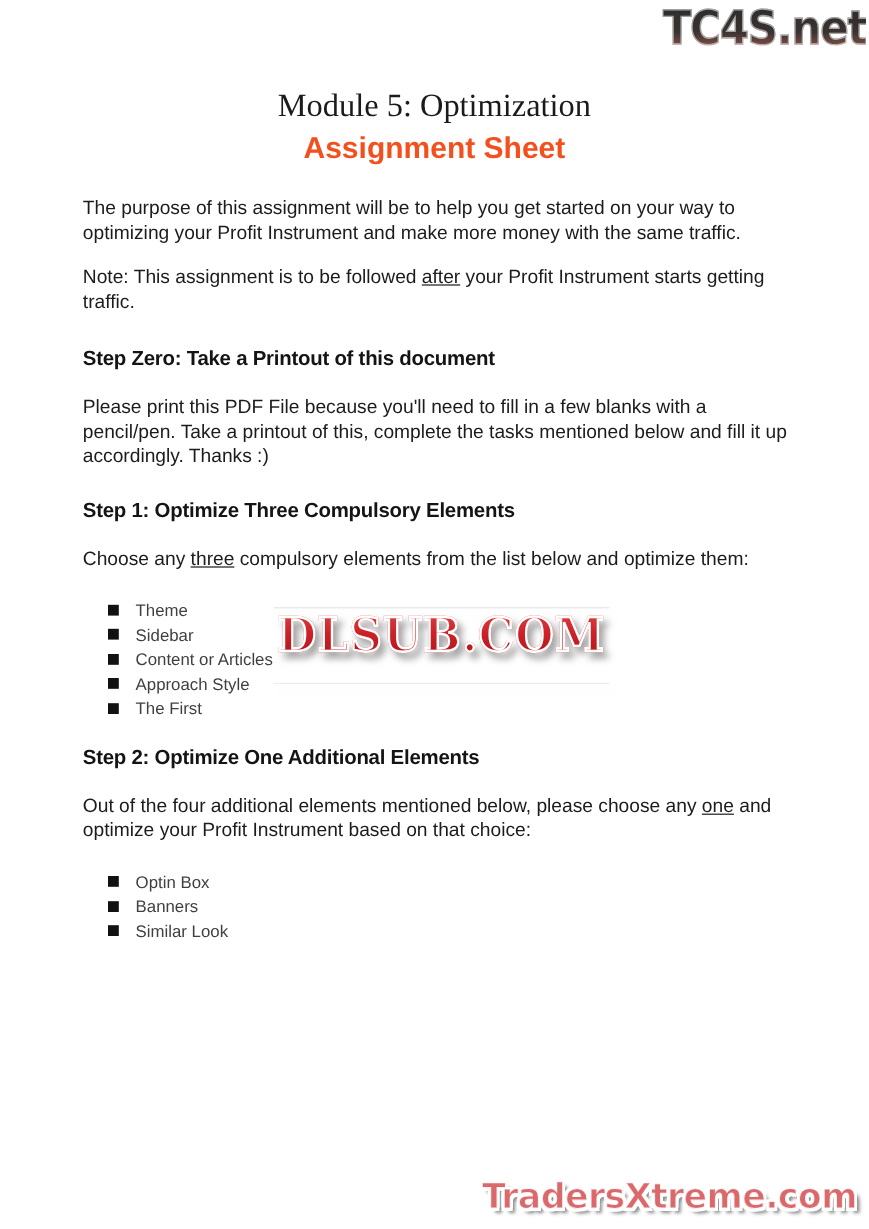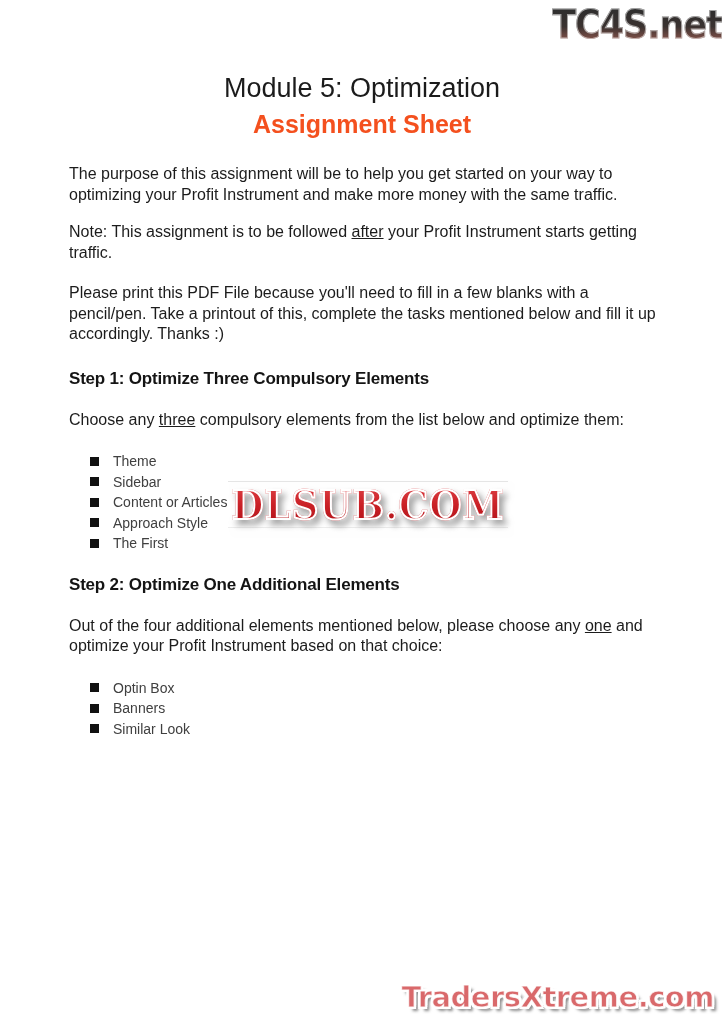--- a/index.html
+++ b/index.html
@@ -36,20 +36,21 @@
 
   
   .title {
     margin-top: 72px;
     text-align: center;
     font-size: 27px;
     font-weight: normal;
     color: #1b1b1b;
     line-height: 32px;
     letter-spacing: 0;
+    font-family: Liberation Serif, serif;
   }
   .subtitle {
     margin-top: 5px;
     text-align: center;
     font-size: 25px;
     font-weight: bold;
     color: #f4501e;
     line-height: 30px;
   }
 
@@ -98,25 +99,25 @@
     height: 9px;
     background: #111111;
     margin-right: 14px;
     flex: 0 0 auto;
   }
 
   
   .watermark-center {
     position: absolute;
     left: 228px;
-    top: 481px;
+    top: 506px;
     width: 280px;
-    height: 47px;
+    height: 64px;
     display: flex;
-    align-items: flex-end;
+    align-items: flex-start;
     justify-content: center;
     border-top: 1px solid rgba(0,0,0,0.10);
     border-bottom: 1px solid rgba(0,0,0,0.07);
     filter: drop-shadow(4px 5px 3px rgba(90,90,90,0.55));
   }
   .watermark-center .wm-text {
     font-family: "DejaVu Serif", serif;
     font-weight: bold;
     font-size: 37px;
     letter-spacing: 1px;
@@ -157,20 +158,21 @@
 
   <div class="title">Module 5: Optimization</div>
   <div class="subtitle">Assignment Sheet</div>
 
   <div class="content">
 
     <p class="para mt-intro">The purpose of this assignment will be to help you get started on your way to optimizing your Profit Instrument and make more money with the same traffic.</p>
 
     <p class="para mt-note"><span>Note: This assignment is to be followed </span><span class="u">after</span><span> your Profit Instrument starts getting traffic.</span></p>
 
+    <h2 class="section-heading mt-h-zero">Step Zero: Take a Printout of this document</h2>
 
     <p class="para mt-p">Please print this PDF File because you'll need to fill in a few blanks with a pencil/pen. Take a printout of this, complete the tasks mentioned below and fill it up accordingly. Thanks :)</p>
 
     <h2 class="section-heading mt-h1">Step 1: Optimize Three Compulsory Elements</h2>
 
     <p class="para mt-p"><span>Choose any </span><span class="u">three</span><span> compulsory elements from the list below and optimize them:</span></p>
 
     <ul class="bullet-list">
       <li>
           <span class="sq-bullet"></span>

